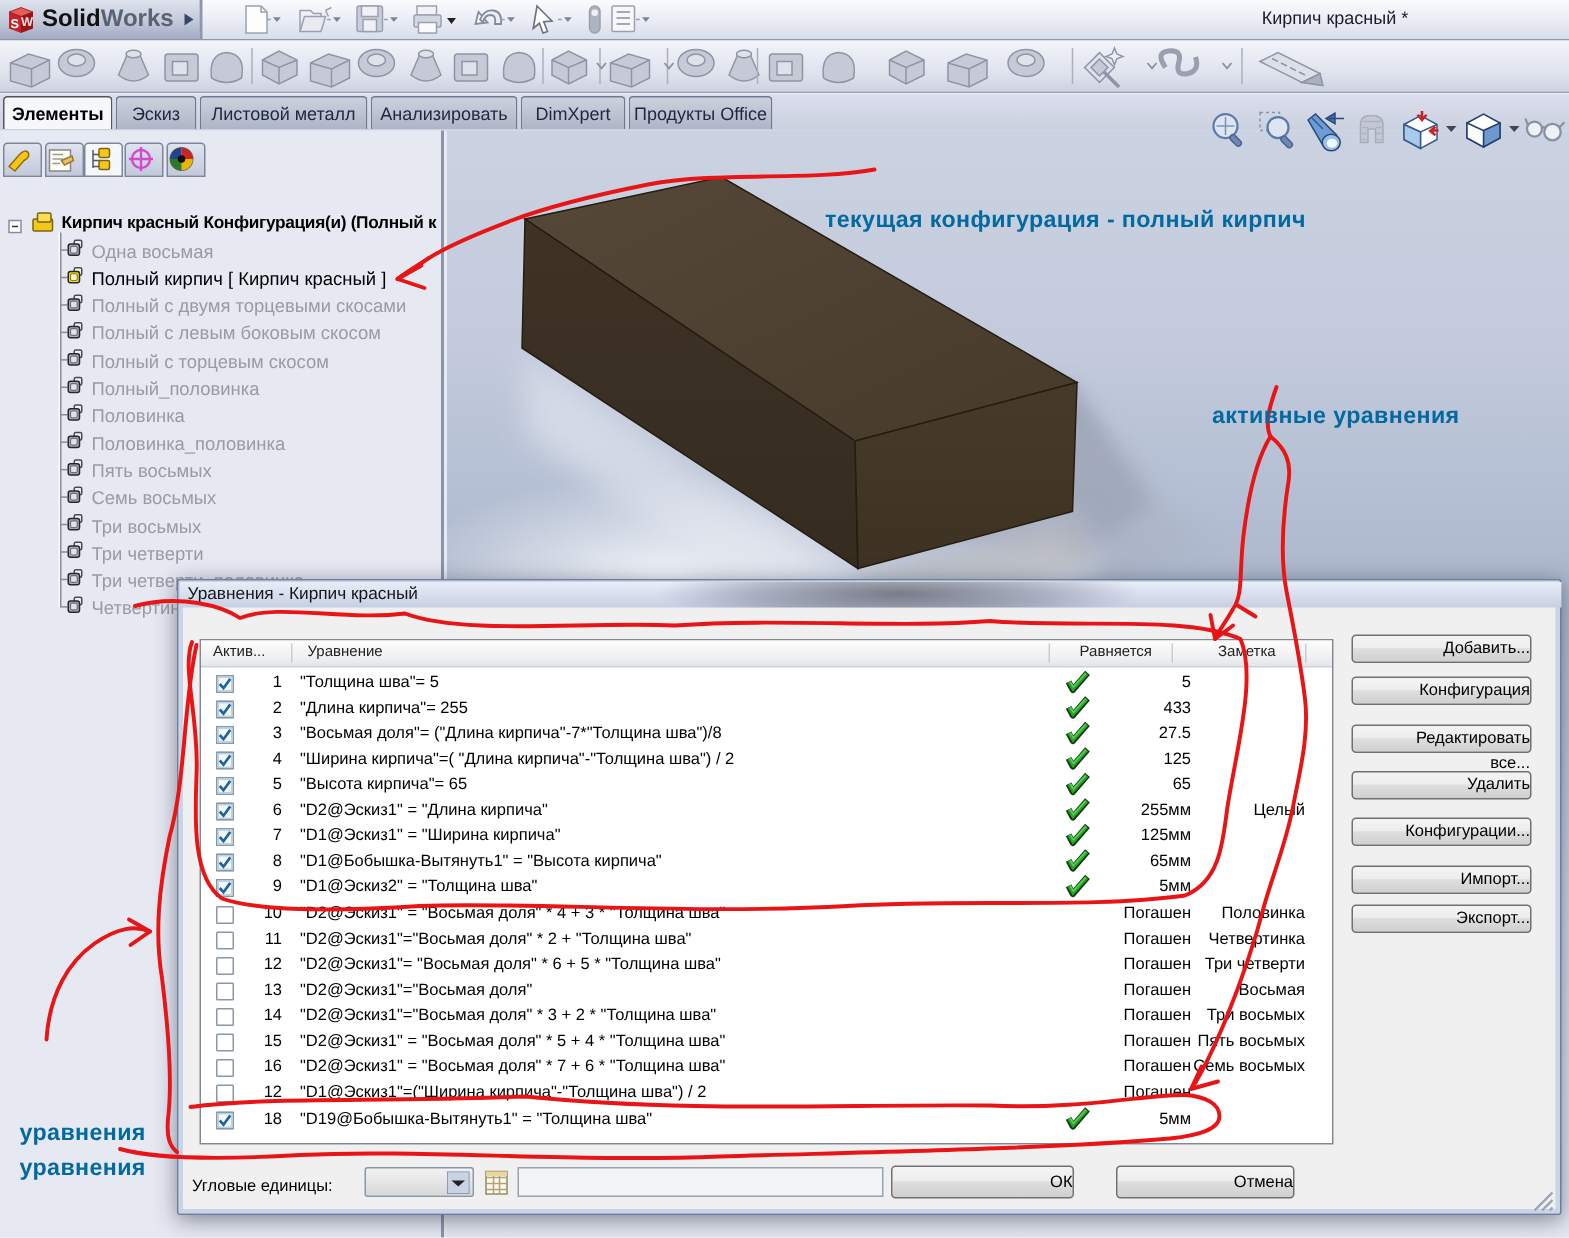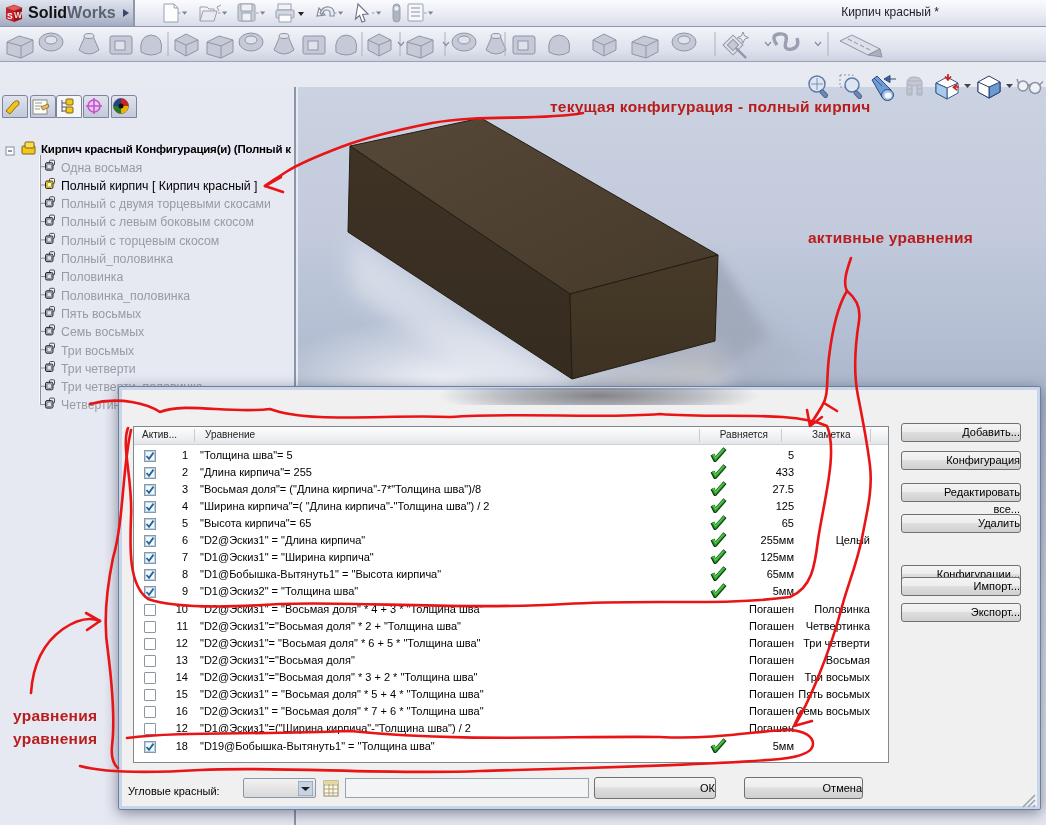--- a/index.html
+++ b/index.html
@@ -77,21 +77,21 @@
 .trow .note { position:absolute; left:620px; top:2px; width:116px; text-align:right; }
 
 .btn7 { position:absolute; background:linear-gradient(#f4f4f4,#ededed 45%,#dedede 50%,#d0d0d0);
   border:1px solid #707070; border-radius:3px; font-size:11px; color:#000;
   text-align:right; font-family:"Liberation Sans",sans-serif; }
 
 #dlgbottom { left:0; top:391px; width:923px; height:33px; }
 
 
 #anno { left:0; top:0; width:1046px; height:825px; pointer-events:none; z-index:50; }
-.redtext { position:absolute; color:#b91c1c; font-weight:bold; font-size:15.5px; white-space:nowrap; z-index:51; letter-spacing:0.25px;}
+.redtext { position:absolute; color:#0369a1; font-weight:bold; font-size:15.5px; white-space:nowrap; z-index:51; letter-spacing:0.25px;margin-top:40px;}
 </style>
 </head>
 <body>
 <div id="stage">
 
   <div id="topbar" class="abs">
     <div id="swlogo" class="abs">
       <svg id="swcube" class="abs" viewBox="0 0 20 20">
         <polygon points="2,5 10,2 18,5 10,8" fill="#e85a55"></polygon>
         <polygon points="2,5 10,8 10,19 2,16" fill="#c6202a"></polygon>
@@ -255,20 +255,28 @@
         <line x1="505" y1="5" x2="505" y2="29" stroke="#aab0be"></line>
         <line x1="715" y1="5" x2="715" y2="29" stroke="#aab0be"></line>
         <line x1="828" y1="5" x2="828" y2="29" stroke="#aab0be"></line>
         <path d="M398 15 l3 3.5 l3 -3.5" fill="none" stroke="#8a90a0" stroke-width="1.2"></path>
         <path d="M443 15 l3 3.5 l3 -3.5" fill="none" stroke="#8a90a0" stroke-width="1.2"></path>
         <path d="M765 15 l3 3.5 l3 -3.5" fill="none" stroke="#8a90a0" stroke-width="1.2"></path>
         <path d="M815 15 l3 3.5 l3 -3.5" fill="none" stroke="#8a90a0" stroke-width="1.2"></path>
       </svg>
   </div>
 
+  <div id="tabsrow" class="abs">
+    <div class="tab active" style="left:2px;width:73px;">Элементы</div>
+    <div class="tab" style="left:77px;width:54px;">Эскиз</div>
+    <div class="tab" style="left:133px;width:112px;">Листовой металл</div>
+    <div class="tab" style="left:247px;width:98px;">Анализировать</div>
+    <div class="tab" style="left:347px;width:70px;">DimXpert</div>
+    <div class="tab" style="left:419px;width:96px;">Продукты Office</div>
+  </div>
 
   <div id="viewport" class="abs">
     <svg class="abs" style="left:0;top:0" width="748" height="738" id="bricksvg">
         <defs>
           <linearGradient id="gtop" x1="0" y1="0" x2="1" y2="1">
             <stop offset="0" stop-color="#564838"></stop>
             <stop offset="1" stop-color="#463a2b"></stop>
           </linearGradient>
           <linearGradient id="gleft" x1="0" y1="0" x2="0" y2="1">
             <stop offset="0" stop-color="#3e3325"></stop>
@@ -479,20 +487,21 @@
         <div class="titem " style="top:168.9px">Пять восьмых</div>
         <div class="titem " style="top:187.20000000000002px">Семь восьмых</div>
         <div class="titem " style="top:205.5px">Три восьмых</div>
         <div class="titem " style="top:223.8px">Три четверти</div>
         <div class="titem " style="top:242.10000000000002px">Три четверти_половинка</div>
         <div class="titem " style="top:260.4px">Четвертинка</div>
       </div>
   </div>
 
   <div id="dlg" class="abs">
+    <div id="dlgtitle" class="abs">Уравнения - Кирпич красный</div>
     <div id="dlgsmudge" class="abs"></div>
     <div id="tablebox" class="abs">
       <div id="thead" class="abs">
         <span class="abs" style="left:8px;top:2px;">Актив...</span>
         <span class="abs" style="left:71px;top:2px;">Уравнение</span>
         <span class="abs" style="left:578px;top:2px;width:56px;text-align:right;">Равняется</span>
         <span class="abs" style="left:678px;top:2px;">Заметка</span>
         <div class="hsep" style="left:60px;"></div>
         <div class="hsep" style="left:565px;"></div>
         <div class="hsep" style="left:647px;"></div>
@@ -725,26 +734,26 @@
               </svg></span>
             <span class="val">5мм</span>
           </div>
         </div>
     </div>
     <div id="btncol">
         <div class="btn7" style="left:782px;top:36px;width:120px;height:19px;line-height:17px;">Добавить...</div>
         <div class="btn7" style="left:782px;top:64px;width:120px;height:19px;line-height:17px;">Конфигурация</div>
         <div class="btn7" style="left:782px;top:96px;width:120px;height:19px;line-height:17px;padding-left:16px;">Редактировать все...</div>
         <div class="btn7" style="left:782px;top:127px;width:120px;height:19px;line-height:17px;">Удалить</div>
-        <div class="btn7" style="left:782px;top:158px;width:120px;height:19px;line-height:17px;margin-top:20px;">Конфигурации...</div>
+        <div class="btn7" style="left:782px;top:158px;width:120px;height:19px;line-height:17px;">Конфигурации...</div>
         <div class="btn7" style="left:782px;top:190px;width:120px;height:19px;line-height:17px;">Импорт...</div>
         <div class="btn7" style="left:782px;top:216px;width:120px;height:19px;line-height:17px;">Экспорт...</div>
       </div>
     <div id="dlgbottom" class="abs">
-      <span class="abs" style="left:9px;top:7px;font-size:11px;">Угловые красный:</span>
+      <span class="abs" style="left:9px;top:7px;font-size:11px;">Угловые единицы:</span>
       <div class="abs" style="left:124px;top:0px;width:73px;height:20px;background:linear-gradient(#f2f2f2,#d8d8d8);border:1px solid #8a97a5;border-radius:2px;">
         <svg class="abs" style="right:2px;top:2px" width="15" height="15">
             <rect x="0" y="0" width="15" height="15" fill="#c8d4e4" stroke="#7a8aa0" stroke-width="1"></rect>
             <path d="M3 6 L7.5 10 L12 6 Z" fill="#222"></path>
           </svg>
       </div>
       <svg class="abs" style="left:204px;top:1px" width="17" height="18">
           <rect x="1" y="2" width="14" height="15" fill="#fffbe8" stroke="#8a8a6a"></rect>
           <path d="M1 6 H15 M1 10 H15 M1 14 H15 M6 2 V17 M10 2 V17" stroke="#b0a080" stroke-width="1" fill="none"></path>
           <rect x="1" y="2" width="14" height="3" fill="#e8d89a"></rect>

